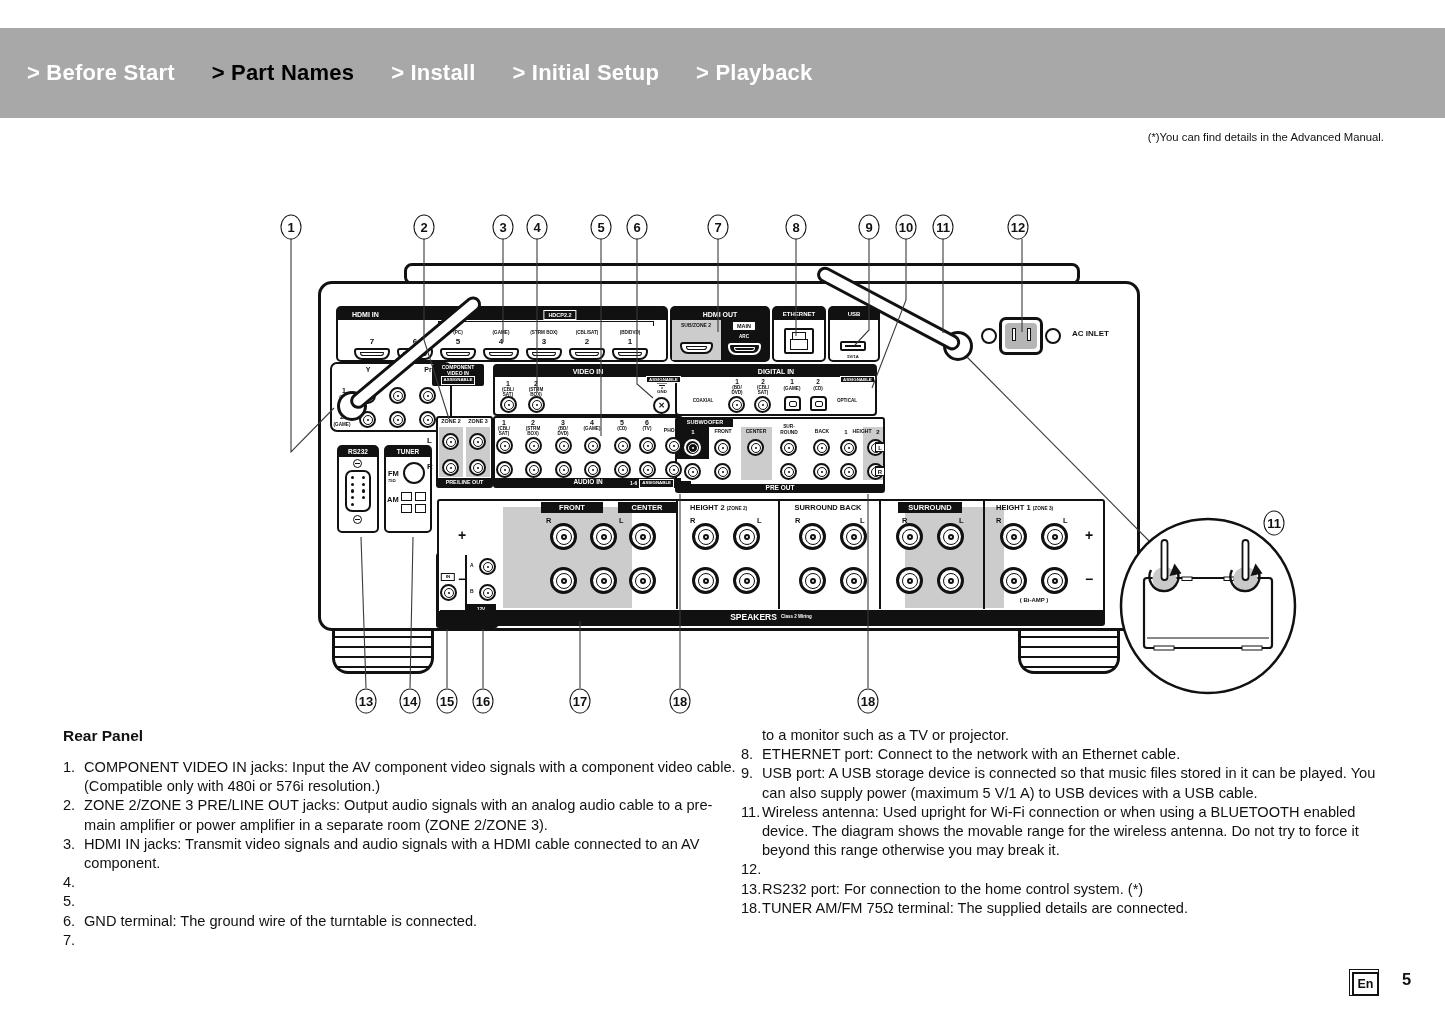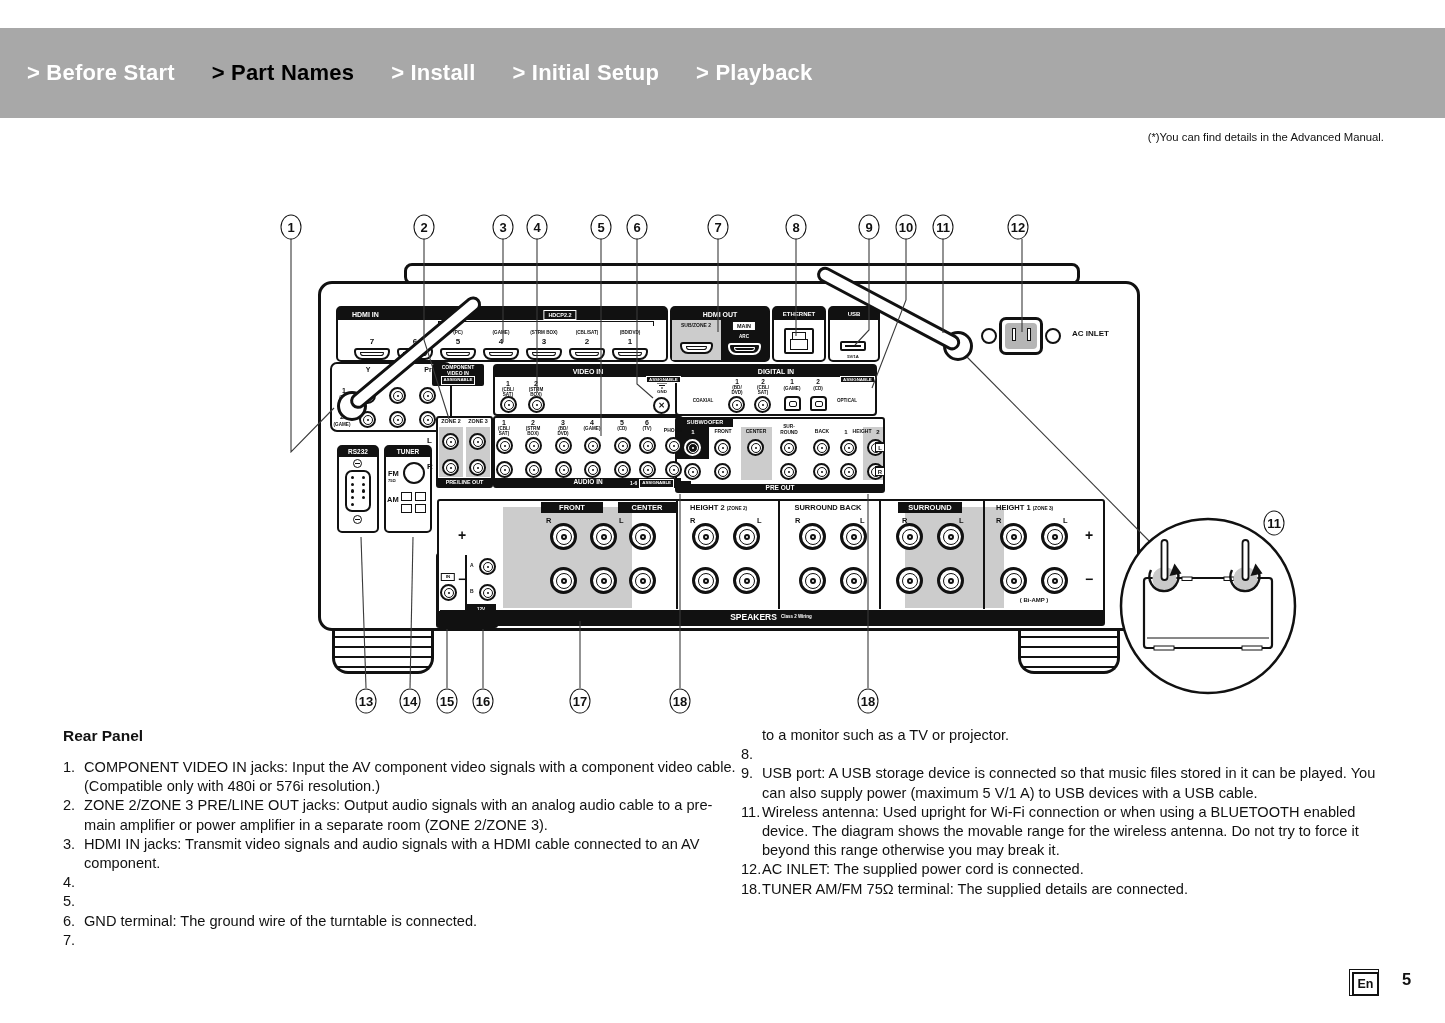--- a/index.html
+++ b/index.html
@@ -526,32 +526,36 @@
       </div>
   </div>
 
   <div class="col" style="left:741px;top:726px;width:660px">
     <div class="row">
         <span class="n"></span>
         <span>to a monitor such as a TV or projector.</span>
       </div>
     <div class="row">
         <span class="n">8.</span>
+        <span>ETHERNET port: Connect to the network with an Ethernet cable.</span>
       </div>
     <div class="row">
         <span class="n">9.</span>
         <span>USB port: A USB storage device is connected so that music files stored in it can be played. You can also supply power (maximum 5 V/1 A) to USB devices with a USB cable.</span>
       </div>
     <div class="row">
         <span class="n">11.</span>
         <span>Wireless antenna: Used upright for Wi-Fi connection or when using a BLUETOOTH enabled device. The diagram shows the movable range for the wireless antenna. Do not try to force it beyond this range otherwise you may break it.</span>
       </div>
     <div class="row">
         <span class="n">12.</span>
-        <span>AC INLET: The supplied power cord is connected.</span>
+      </div>
+    <div class="row">
+        <span class="n">13.</span>
+        <span>RS232 port: For connection to the home control system. (*)</span>
       </div>
     <div class="row">
         <span class="n">18.</span>
         <span>TUNER AM/FM 75Ω terminal: The supplied details are connected.</span>
       </div>
   </div>
 
   <div class="enouter"></div>
   <div class="eninner">
       <span>En</span>

